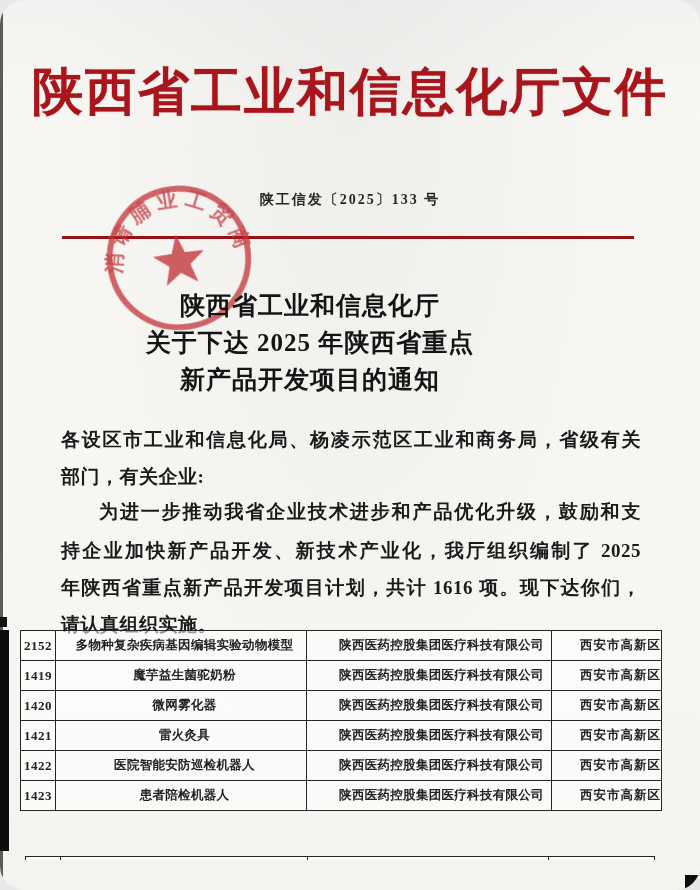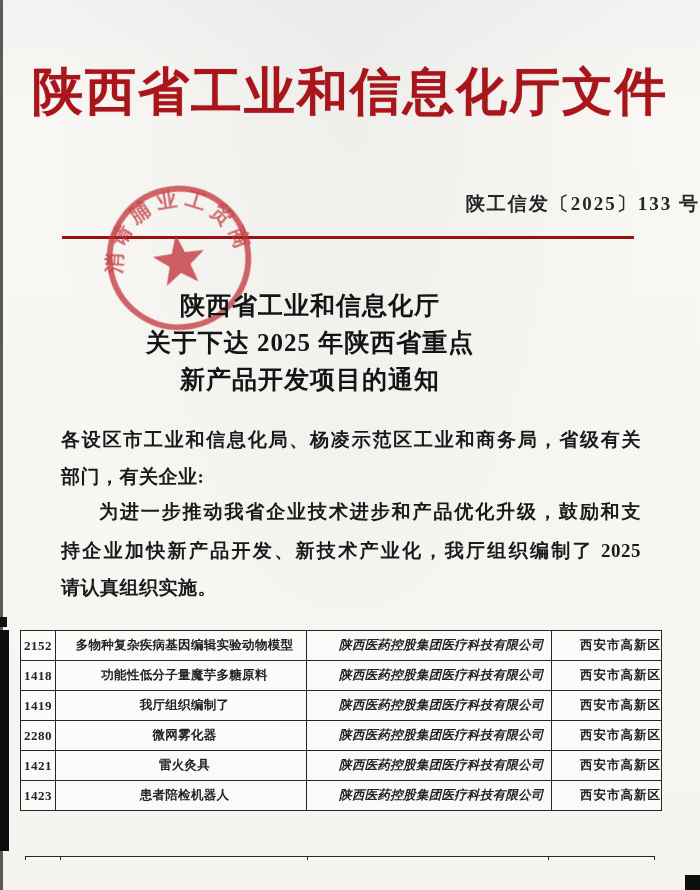--- a/index.html
+++ b/index.html
@@ -5,38 +5,39 @@
   html,body{margin:0;padding:0;background:#e8e8e8;}
   #page{
     position:relative;
     width:700px;height:890px;
     overflow:hidden;
     background:
       radial-gradient(ellipse at 50% 8%, rgba(210,212,210,.25), rgba(0,0,0,0) 60%),
       linear-gradient(180deg,#f2f2f0 0%,#f8f7f4 12%,#f7f6f3 70%,#f4f3f0 100%);
     font-family:"Liberation Serif","DejaVu Serif",serif;
     color:#1b1b1b;
+    border-radius:24px;
   }
   
   .edge-line{position:absolute;left:0;top:0;width:3px;height:890px;background:#5a5a58;}
   .tick-top{position:absolute;left:0;top:617px;width:7px;height:10px;background:#111;}
   .strip-left{position:absolute;left:0;top:630px;width:9px;height:221px;background:#0d0d0d;}
   .corner-sq{position:absolute;right:0;top:875px;width:15px;height:15px;background:#0d0d0d;}
 
   .header-title{
     position:absolute;left:0;top:58px;width:700px;
     text-align:center;
     font-size:51px;font-weight:bold;letter-spacing:2px;
     color:#a8161c;
     text-shadow:0 0 1px rgba(168,22,28,.55);
     white-space:nowrap;
   }
   .doc-number{
     position:absolute;left:0;top:191px;width:700px;
-    text-align:right;font-size:19px;font-weight:bold;color:#262626;
+    text-align:center;font-size:14px;font-weight:bold;color:#262626;
     letter-spacing:2px;
   }
   .red-line{
     position:absolute;left:62px;top:236px;width:572px;height:3px;
     background:#981114;
   }
   .seal{
     position:absolute;left:101px;top:180px;width:156px;height:156px;
     transform:rotate(-8deg);
     opacity:.88;
@@ -66,21 +67,21 @@
     padding:0;
     text-align:center;
   }
   .tbl-main{position:absolute;left:20px;top:630px;width:641px;}
   .tbl-main td{height:29px;}
   .tbl-det{position:absolute;left:25px;top:856px;width:629px;}
   .tbl-det td{height:28px;}
   .tbl-det tr.partial td{height:3px;border-bottom:none;}
   td.c-no{text-align:center;font-size:13px;letter-spacing:.5px;}
   td.c-prod{padding-left:7px;letter-spacing:.3px;}
-  td.c-comp{padding-left:25px;letter-spacing:.3px;font-style:italic;}
+  td.c-comp{padding-left:25px;letter-spacing:.3px;}
   td.c-dist{text-align:right;letter-spacing:1px;}
 </style>
 </head>
 <body>
 
 <div id="page">
 
   <div class="edge-line"></div>
 
   <div class="header-title">陕西省工业和信息化厅文件</div>
@@ -105,58 +106,59 @@
   </div>
 
   <div class="body-text p1">
     <div class="bline">各设区市工业和信息化局、杨凌示范区工业和商务局，省级有关</div>
     <div class="bline short">部门，有关企业:</div>
   </div>
 
   <div class="body-text p2">
     <div class="bline indent">为进一步推动我省企业技术进步和产品优化升级，鼓励和支</div>
     <div class="bline">持企业加快新产品开发、新技术产业化，我厅组织编制了 2025</div>
+    <div class="bline">年陕西省重点新产品开发项目计划，共计 1616 项。现下达你们，</div>
     <div class="bline short">请认真组织实施。</div>
   </div>
 
   <table class="tbl-main">
     <colgroup>
         <col style="width:35px">
         <col style="width:251px">
         <col style="width:245px">
         <col style="width:110px">
       </colgroup>
     <tbody>
         <tr>
       <td class="c-no">2152</td>
       <td class="c-prod">多物种复杂疾病基因编辑实验动物模型</td>
       <td class="c-comp">陕西医药控股集团医疗科技有限公司</td>
       <td class="c-dist">西安市高新区</td>
     </tr>
     <tr>
-      <td class="c-no">1418</td>
-      <td class="c-prod">功能性低分子量魔芋多糖原料</td>
+      <td class="c-no">1419</td>
+      <td class="c-prod">魔芋益生菌驼奶粉</td>
       <td class="c-comp">陕西医药控股集团医疗科技有限公司</td>
       <td class="c-dist">西安市高新区</td>
     </tr>
     <tr>
-      <td class="c-no">1419</td>
-      <td class="c-prod">我厅组织编制了</td>
-      <td class="c-comp">陕西医药控股集团医疗科技有限公司</td>
-      <td class="c-dist">西安市高新区</td>
-    </tr>
-    <tr>
-      <td class="c-no">2280</td>
+      <td class="c-no">1420</td>
       <td class="c-prod">微网雾化器</td>
       <td class="c-comp">陕西医药控股集团医疗科技有限公司</td>
       <td class="c-dist">西安市高新区</td>
     </tr>
     <tr>
       <td class="c-no">1421</td>
       <td class="c-prod">雷火灸具</td>
+      <td class="c-comp">陕西医药控股集团医疗科技有限公司</td>
+      <td class="c-dist">西安市高新区</td>
+    </tr>
+    <tr>
+      <td class="c-no">1422</td>
+      <td class="c-prod">医院智能安防巡检机器人</td>
       <td class="c-comp">陕西医药控股集团医疗科技有限公司</td>
       <td class="c-dist">西安市高新区</td>
     </tr>
     <tr>
       <td class="c-no">1423</td>
       <td class="c-prod">患者陪检机器人</td>
       <td class="c-comp">陕西医药控股集团医疗科技有限公司</td>
       <td class="c-dist">西安市高新区</td>
     </tr>
   </tbody>

